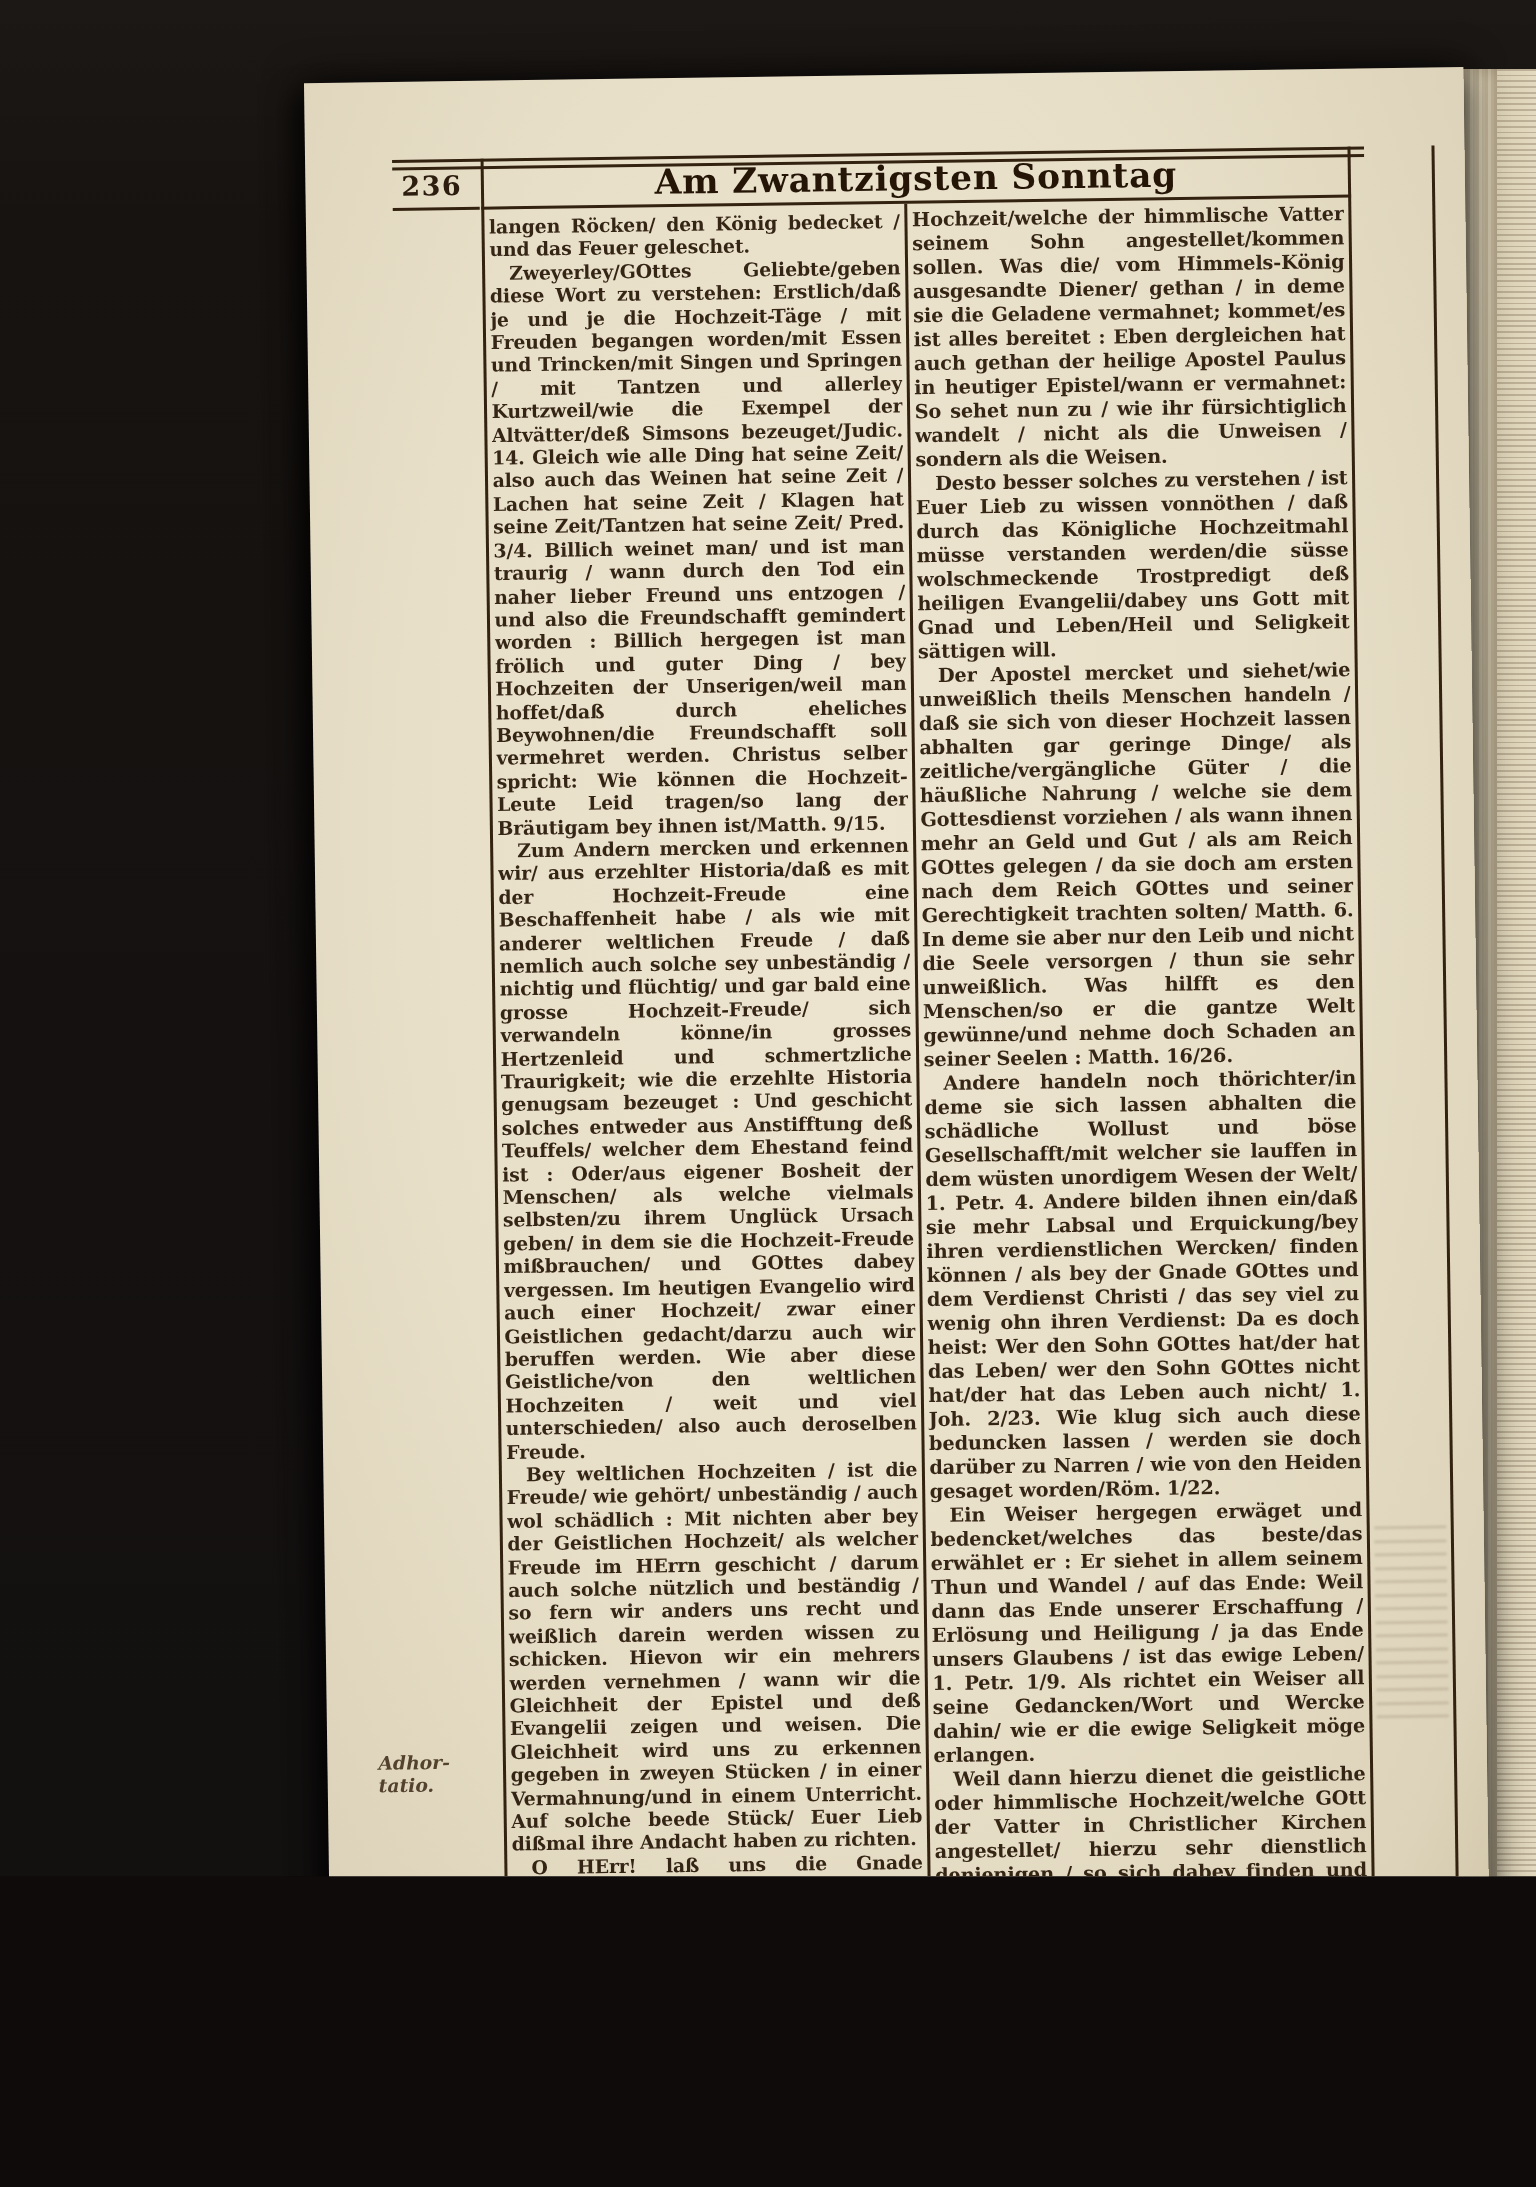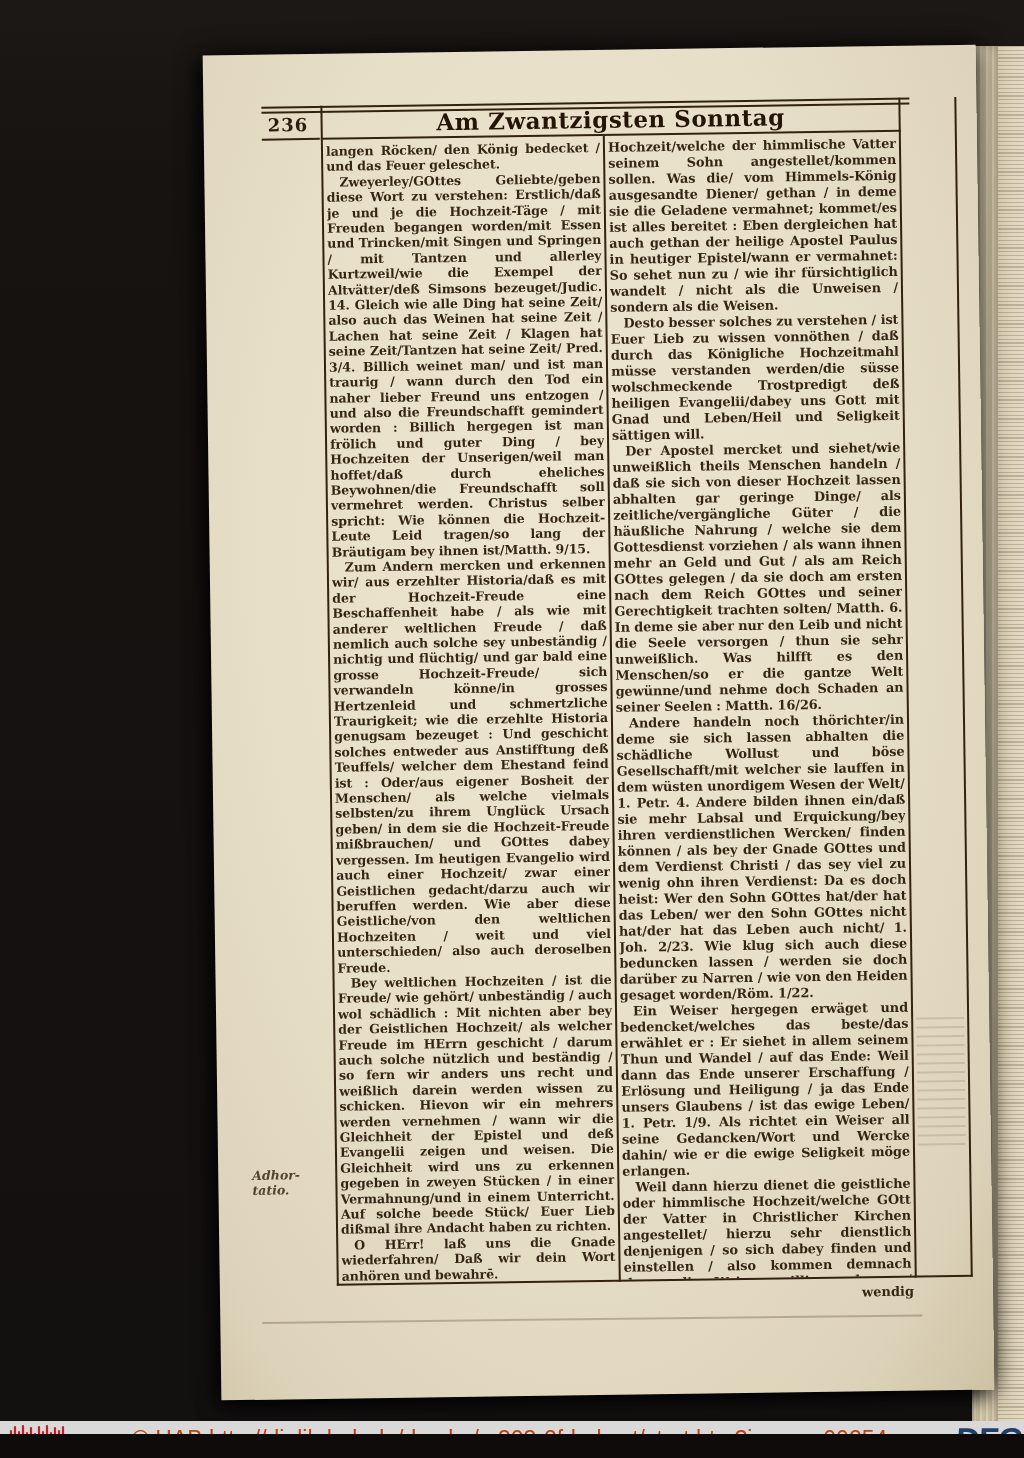--- a/index.html
+++ b/index.html
@@ -1,17 +1,17 @@
 <!DOCTYPE html>
 <html><head>
 <meta charset="utf-8">
 <style>
   html,body{margin:0;padding:0;background:#0e0b0a;}
   .stage{
-    position:relative;width:1024px;height:1434px;overflow:hidden;
+    position:relative;width:1024px;height:1251px;overflow:hidden;
     background:linear-gradient(180deg,#1c1815 0%,#171310 12%,#141110 60%,#131010 100%);
     font-family:"DejaVu Serif", serif;
   }
   
   .book-edge{position:absolute;right:0;top:46px;width:52px;height:1382px;}
   .edge-streaks{
     position:absolute;left:0;top:0;width:26px;height:100%;
     background:repeating-linear-gradient(to right,#c9bda1 0 2px,#ded3b8 2px 4px,#cfc3a7 4px 6px);
     box-shadow:inset 0 0 12px rgba(60,40,20,.35);
   }

